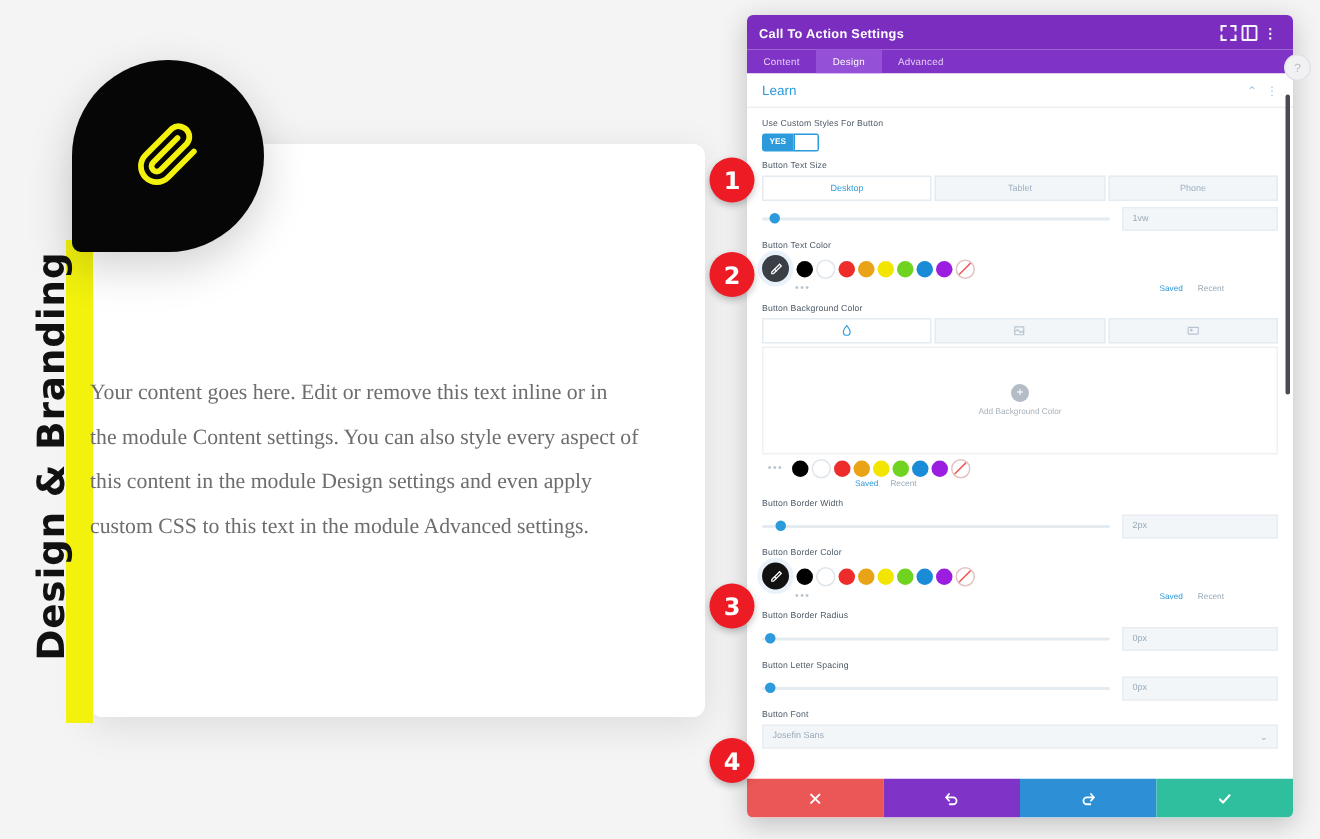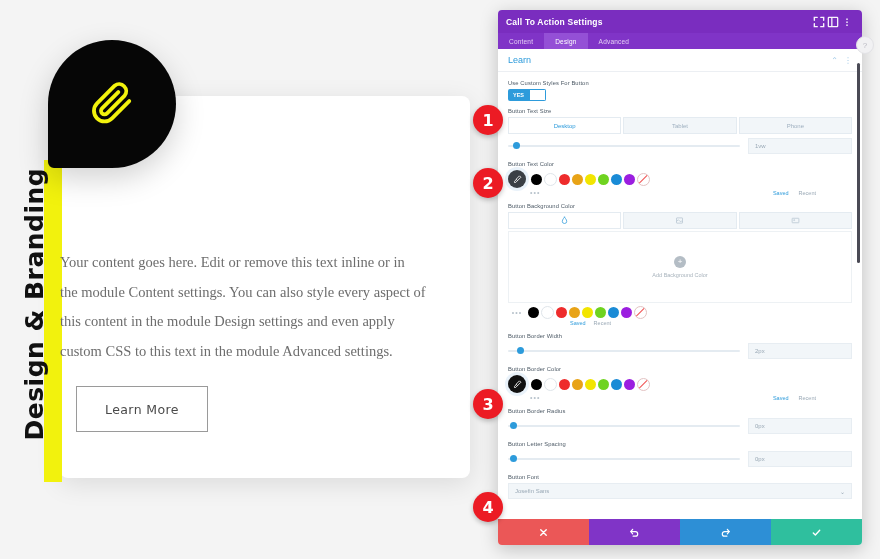--- a/index.html
+++ b/index.html
@@ -157,21 +157,20 @@
   <div id="blob">
     <span>
       <svg viewBox="0 0 24 24" fill="none" stroke="#f2f20d" stroke-width="2" stroke-linecap="round" stroke-linejoin="round">
         <path d="M21 11.5 12 20.5a5.5 5.5 0 0 1-7.8-7.8l9.2-9.2a3.7 3.7 0 0 1 5.2 5.2l-9.2 9.2a1.8 1.8 0 0 1-2.6-2.6l8.5-8.5"></path>
       </svg>
     </span>
   </div>
 
   <div id="body-text">Your content goes here. Edit or remove this text inline or in the module Content settings. You can also style every aspect of this content in the module Design settings and even apply custom CSS to this text in the module Advanced settings.</div>
 
-  <div id="learn-more">Learn More</div>
 </div>
 
 <div class="marker" style="left:473px;top:105px">1</div>
 <div class="marker" style="left:473px;top:168px">2</div>
 <div class="marker" style="left:473px;top:389px">3</div>
 <div class="marker" style="left:473px;top:492px">4</div>
 
 <div id="side-circle">?</div>
 
 <div id="panel">

